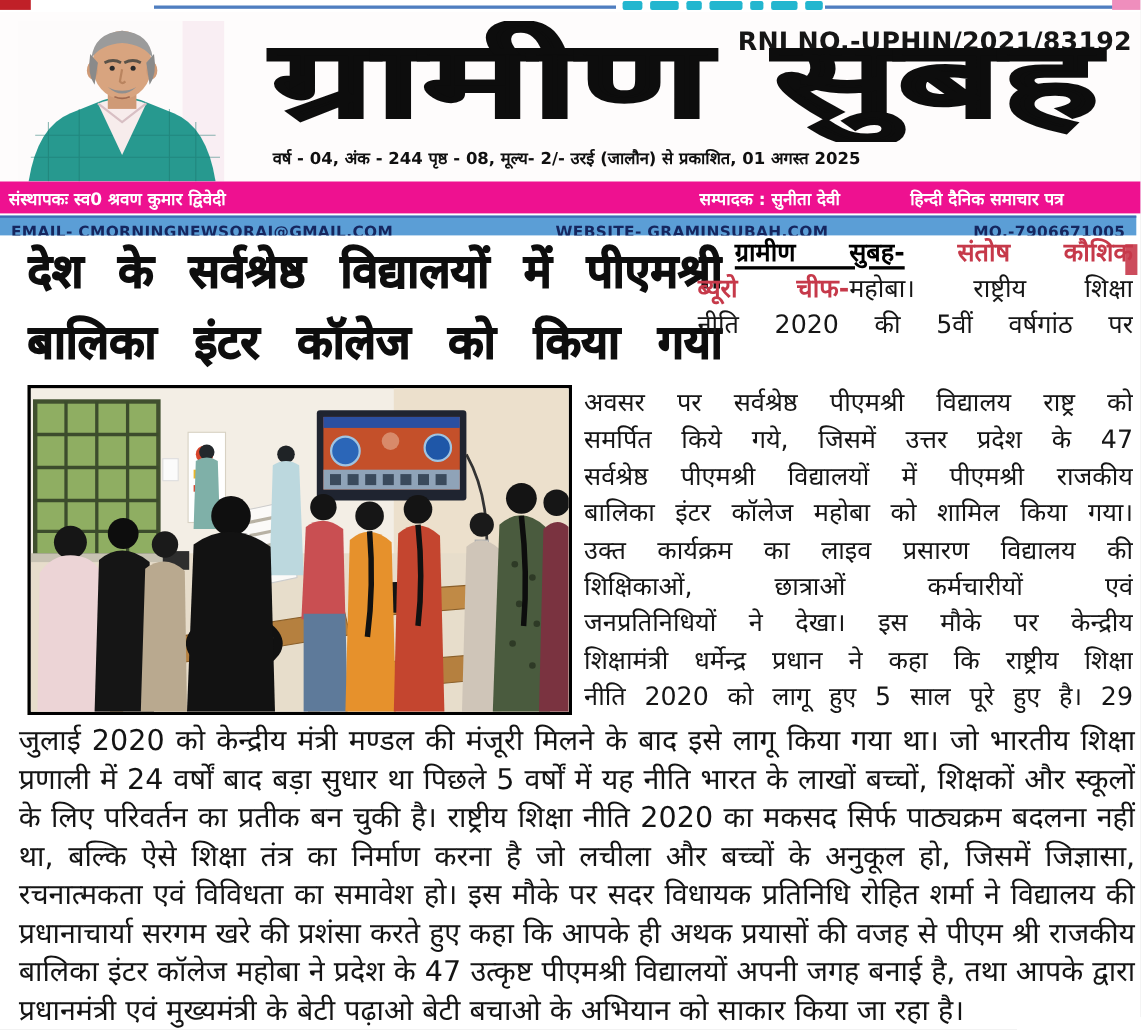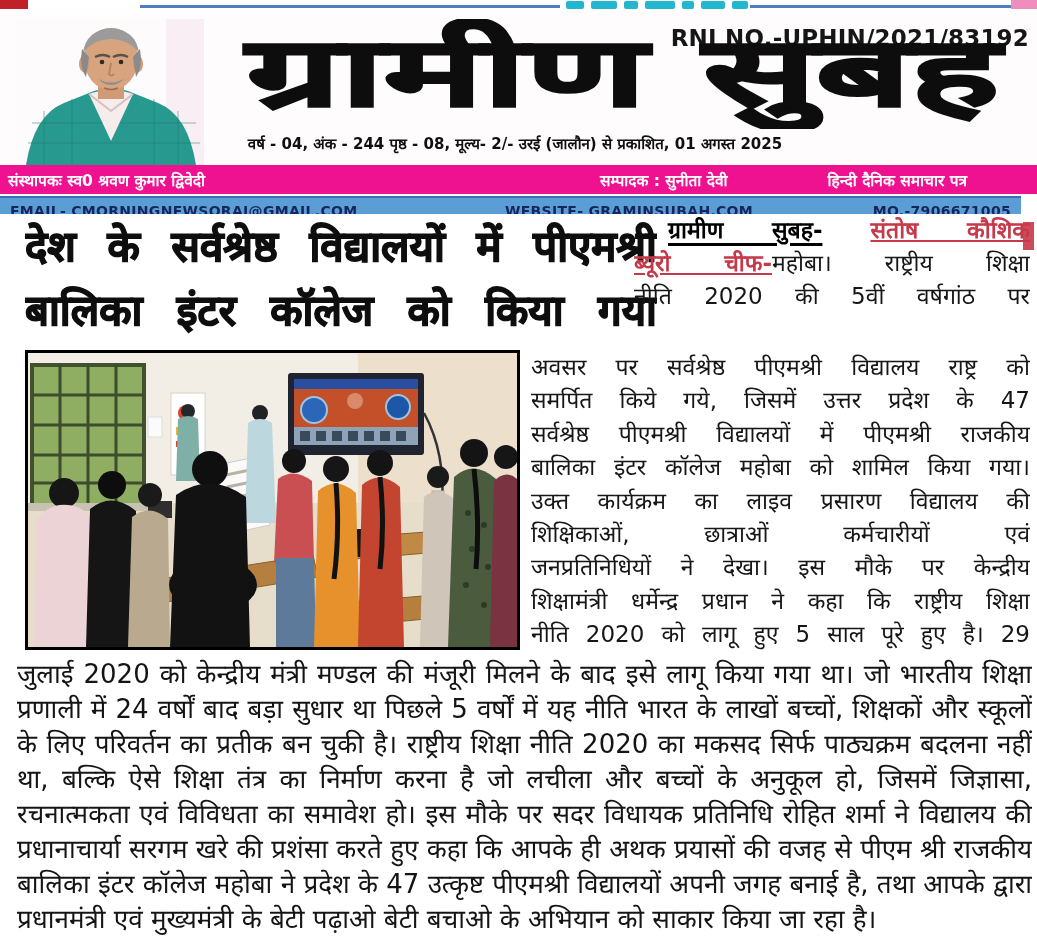--- a/index.html
+++ b/index.html
@@ -21,43 +21,43 @@
   .founder{position:absolute;left:16px;top:8px;width:188px;height:146px;}
   .rni{position:absolute;right:8px;top:14px;font-size:23px;font-weight:bold;color:#161616;letter-spacing:.2px;}
   .title-svg{position:absolute;left:228px;top:8px;}
   .edition{position:absolute;left:230px;top:122px;width:570px;text-align:center;font-weight:bold;
            font-size:15px;white-space:nowrap;color:#101010;}
 
   
   .pinkbar{position:absolute;top:165px;left:0;right:0;height:29px;background:#ee1190;color:#fff;
            font-weight:bold;font-size:15.5px;}
   .pinkbar span{position:absolute;top:4px;white-space:nowrap;}
-  .pb-l{left:8px;} .pb-m{left:600px;text-align:right;} .pb-r{right:70px;}
-
-  
-  .bluebar{position:absolute;top:196px;left:0;right:16px;height:16px;background:#5b9ed6;
+  .pb-l{left:8px;} .pb-m{left:636px;text-align:right;} .pb-r{right:70px;}
+
+  
+  .bluebar{position:absolute;top:196px;left:0;right:4px;height:16px;background:#5b9ed6;
            border-top:2px solid #3c6db4;overflow:hidden;}
   .bluebar span{position:absolute;top:1px;font-size:14px;line-height:24px;font-weight:bold;
                 color:#15265f;white-space:nowrap;letter-spacing:.3px;}
   .cb-email{left:10px;} .cb-web{left:505px;} .cb-mo{right:10px;}
 
   
   .article{position:absolute;top:214px;left:0;right:0;bottom:0;padding:0 7px 0 25px;}
   .row-a{position:relative;height:134px;}
   .headline{position:absolute;left:0;top:2px;width:632px;overflow:hidden;}
   .hl-line{height:64px;line-height:62px;font-size:42px;font-weight:900;color:#0e0e0e;
            -webkit-text-stroke:1.2px #0e0e0e;text-align:justify;text-align-last:justify;overflow:hidden;}
   .col-top{position:absolute;right:0;top:0;width:396px;}
   .frag-right{position:absolute;right:-4px;top:8px;width:11px;height:28px;background:#c6394a;opacity:.9;}
 
   .body-line{height:33px;line-height:32px;font-size:23px;color:#161616;
              text-align:justify;text-align-last:justify;overflow:hidden;}
   .byline .paper-name{font-weight:bold;text-decoration:underline;text-decoration-thickness:2.5px;
              text-underline-offset:5px;color:#000000;}
-  .byline .red{color:#c6394a;font-weight:bold;text-decoration:underline;}
+  .byline .red{color:#c6394a;font-weight:bold;}
   .byline.first{padding-left:34px;}
 
   .row-b{display:flex;margin-top:2px;height:304px;}
   .photo{width:489px;height:294px;border:3px solid #000;flex:0 0 auto;margin-right:11px;background:#efe9df;}
   .photo svg{display:block;width:100%;height:100%;}
   .col-bottom{flex:1;padding-top:1px;overflow:hidden;}
   .col-bottom .body-line{height:33.4px;}
 
   .row-c{margin:3px -2px 0 -8px;}
   .para-line{height:35px;line-height:34px;font-size:26px;color:#141414;

